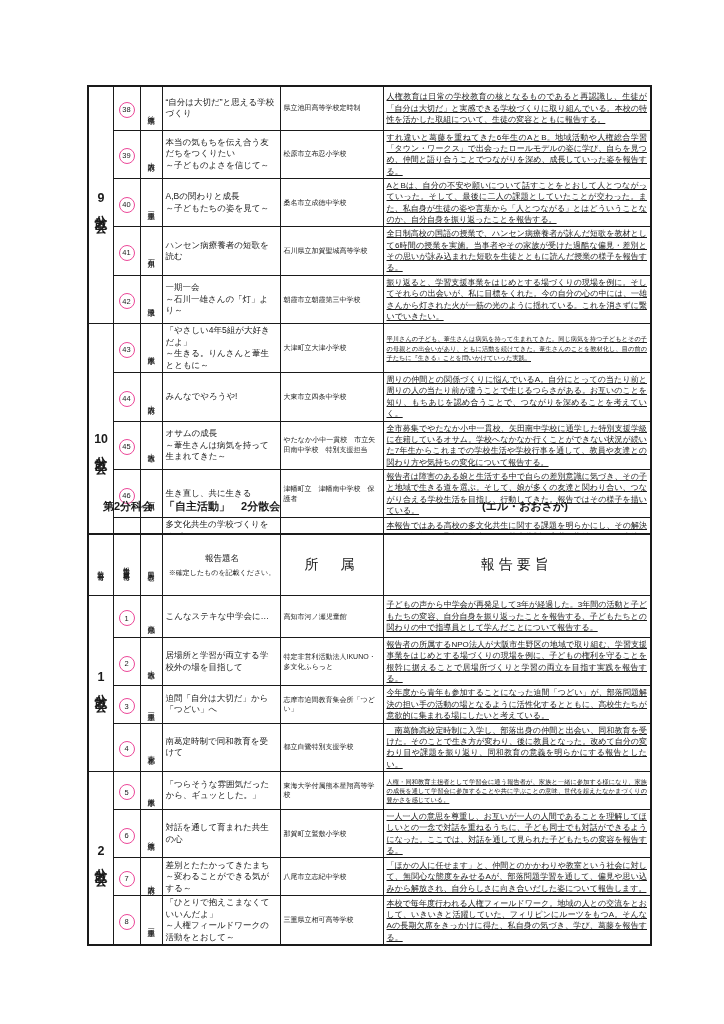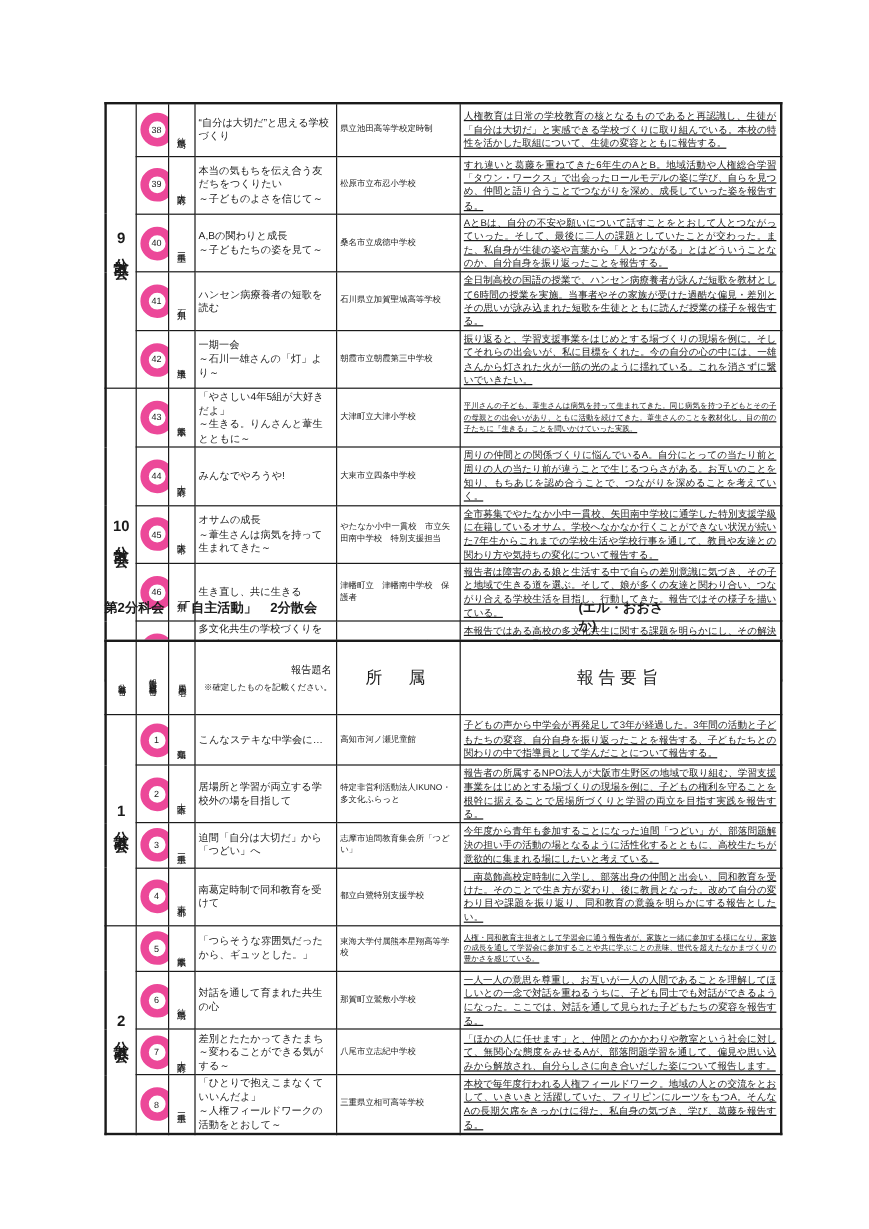--- a/index.html
+++ b/index.html
@@ -4,50 +4,50 @@
 <style>
   html,body{margin:0;padding:0;background:#ffffff;}
   body{font-family:"Liberation Sans","DejaVu Sans",sans-serif;color:#1a1a1a;}
   .page{position:relative;width:724px;height:1024px;background:#ffffff;overflow:hidden;}
 
   table.rep{border-collapse:collapse;table-layout:fixed;width:563px;border:2px solid #1a1a1a;background:#fff;}
   table.rep td,table.rep th{border:1px solid #1a1a1a;padding:1px 3px;vertical-align:middle;overflow:hidden;}
 
   #table1{position:absolute;left:87px;top:85px;}
   #table2{position:absolute;left:87px;top:533px;}
-  .t2-head{position:absolute;left:87px;top:499px;width:471px;font-size:11px;font-weight:bold;}
+  .t2-head{position:absolute;left:87px;top:499px;width:471px;font-size:11px;font-weight:bold;padding-left:16px;}
   .t2-head .venue{position:absolute;left:395px;top:0;font-weight:bold;}
 
   col.c-grp{width:25px;}
   col.c-num{width:27px;}
   col.c-pref{width:22px;}
   col.c-title{width:118px;}
   col.c-org{width:103px;}
   col.c-sum{width:268px;}
 
   td.grp{text-align:center;}
   .vt{writing-mode:vertical-rl;text-orientation:upright;display:inline-block;line-height:1;}
   td.grp .vt{font-size:12.5px;font-weight:600;letter-spacing:3px;}
   .tcu{text-combine-upright:all;}
 
   td.num{text-align:center;}
-  .circ{display:inline-flex;align-items:center;justify-content:center;width:14px;height:14px;border:7px solid #ec4899;border-radius:50%;font-size:7.5px;line-height:1;}
+  .circ{display:inline-flex;align-items:center;justify-content:center;width:14px;height:14px;border:1px solid #ec4899;border-radius:50%;font-size:7.5px;line-height:1;}
 
   td.pref{text-align:center;}
   td.pref .vt{font-size:7.5px;letter-spacing:1px;}
 
   td.title{font-size:8.5px;line-height:1.35;text-align:left;margin-left:24px;}
   td.title div:empty{display:none;}
   td.org{font-size:7px;line-height:1.4;text-align:left;}
   td.sum{font-size:8px;line-height:1.42;text-align:justify;padding:2px 5px;text-decoration:underline;}
   td.sum.small{font-size:6.2px;line-height:1.5;}
 
   tr.hdr th{font-weight:normal;height:58px;background:#fff;}
   tr.hdr .vt{font-size:7px;letter-spacing:1px;}
-  tr.hdr th.h-title{text-align:right;font-size:8.5px;vertical-align:middle;padding-left:5px;font-family:Liberation Serif, serif;}
+  tr.hdr th.h-title{text-align:center;font-size:8.5px;vertical-align:middle;padding-left:5px;font-family:Liberation Serif, serif;}
   tr.hdr th.h-title .note{font-size:7px;display:block;margin-top:3px;}
   tr.hdr th.h-center{text-align:center;font-size:14px;letter-spacing:4px;}
 </style>
 </head>
 <body>
 
 <div class="page">
 
   <table class="rep" id="table1">
     <colgroup>

